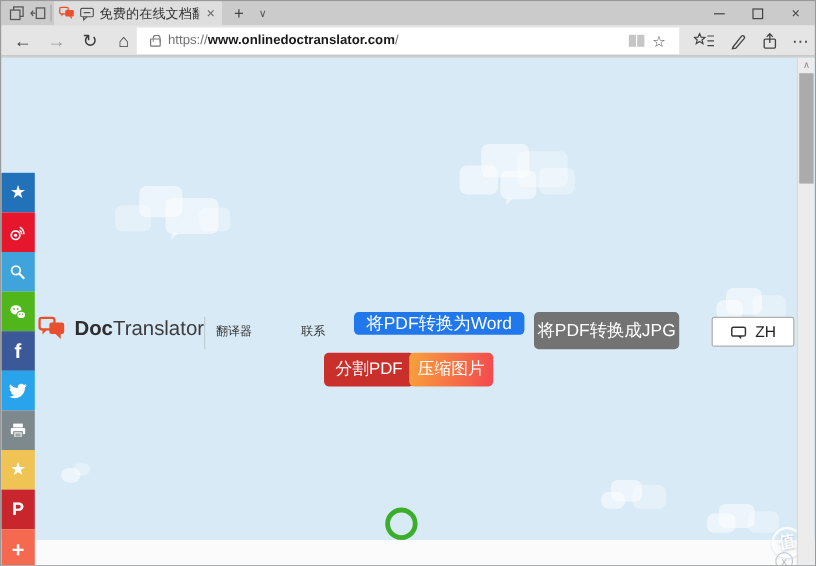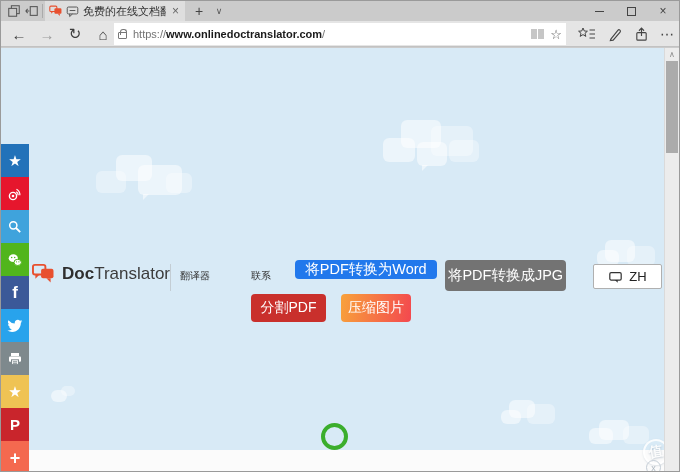--- a/index.html
+++ b/index.html
@@ -18,21 +18,21 @@
   .tab-chevron { position:absolute; left:210px; top:1px; width:16px; height:18px; text-align:center; font-size:9px; color:#555; line-height:18px; cursor:pointer; }
   .win-controls { position:absolute; right:0; top:0; height:20px; display:flex; }
   .win-btn { width:32px; height:20px; display:flex; align-items:center; justify-content:center; color:#444; font-size:12px; cursor:pointer; }
   .min-glyph { display:block; width:9px; height:1px; background:#444; }
   .max-glyph { display:block; width:9px; height:9px; border:1px solid #444; }
 
   
   .toolbar { position:absolute; top:20px; left:0; right:0; height:26px; background:#e5e5e5; border-bottom:1px solid #c2c2c2; }
   .nav-btn { position:absolute; top:3px; width:24px; height:20px; display:flex; align-items:center; justify-content:center; font-size:15px; color:#3c3c3c; cursor:pointer; }
   .nav-btn.disabled { color:#9b9b9b; }
-  .addr { position:absolute; left:113px; top:2px; width:452px; height:22px; background:#fff; display:flex; align-items:center; padding:0 4px; gap:6px; }
+  .addr { position:absolute; left:113px; top:2px; width:452px; height:22px; background:#fff; display:flex; align-items:center; padding:0 11px; gap:6px; }
   .lock { width:9px; height:7px; border:1px solid #777; border-radius:1px; position:relative; margin-top:3px; }
   .lock::before { content:""; position:absolute; left:1px; top:-4px; width:5px; height:5px; border:1px solid #777; border-bottom:none; border-radius:3px 3px 0 0; }
   .url { font-size:11px; color:#737373; white-space:nowrap; flex:1; }
   .url b { color:#1a1a1a; font-weight:700; }
   .addr-icon { color:#9b9b9b; font-size:12px; cursor:pointer; display:flex; align-items:center; }
   .book { width:13px; height:10px; display:flex; gap:1px; }
   .book span { flex:1; background:#c6c6c6; }
   .star-addr { color:#555; font-size:13px; cursor:pointer; }
   .hub-btn { position:absolute; top:3px; width:24px; height:20px; display:flex; align-items:center; justify-content:center; color:#444; cursor:pointer; font-size:14px; }
 
@@ -57,21 +57,21 @@
   .logo { position:absolute; left:30px; top:215px; display:flex; align-items:center; gap:7px; cursor:pointer; }
   .logo-text { font-size:17px; color:#3c3c3c; }
   .logo-text b { font-weight:700; color:#2e2e2e;margin-top:40px; }
   .hdr-divider { position:absolute; left:169px; top:216px; width:1px; height:27px; background:#c3cdd4; }
   .nav-link { position:absolute; top:221px; font-size:10px; color:#333; cursor:pointer; }
   .nav-link.n1 { left:179px; }
   .nav-link.n2 { left:250px; }
   .action-btn { position:absolute; border-radius:4px; color:#fff; border:none; display:flex; align-items:center; justify-content:center; cursor:pointer; font-family:"Liberation Sans",sans-serif; }
   .btn-word { left:294px; top:212px; height:19px; width:142px; font-size:14.5px; }
   .btn-jpg  { left:444px; top:212px; height:31px; width:121px; font-size:14.5px; }
-  .btn-split{ left:250px; top:246px; height:28px; width:75px;  font-size:14px; }
+  .btn-split{ left:269px; top:246px; height:28px; width:75px;  font-size:14px; }
   .btn-compress { left:340px; top:246px; height:28px; width:70px; font-size:14px;
     background:linear-gradient(100deg,#F8A23B 0%,#F3484F 100%); }
   .lang-btn { position:absolute; left:592px; top:216px; width:69px; height:25px; background:#fff;
     border:1px solid #b0b0b0; border-radius:2px; display:flex; align-items:center; justify-content:center;
     gap:6px; font-size:13px; color:#222; cursor:pointer; }
 
   .headline { position:absolute; top:304px; left:0; width:664px; text-align:center; font-size:15.5px;
     color:#37474F; letter-spacing:.5px; }
   .headline b { font-weight:700; }
 

